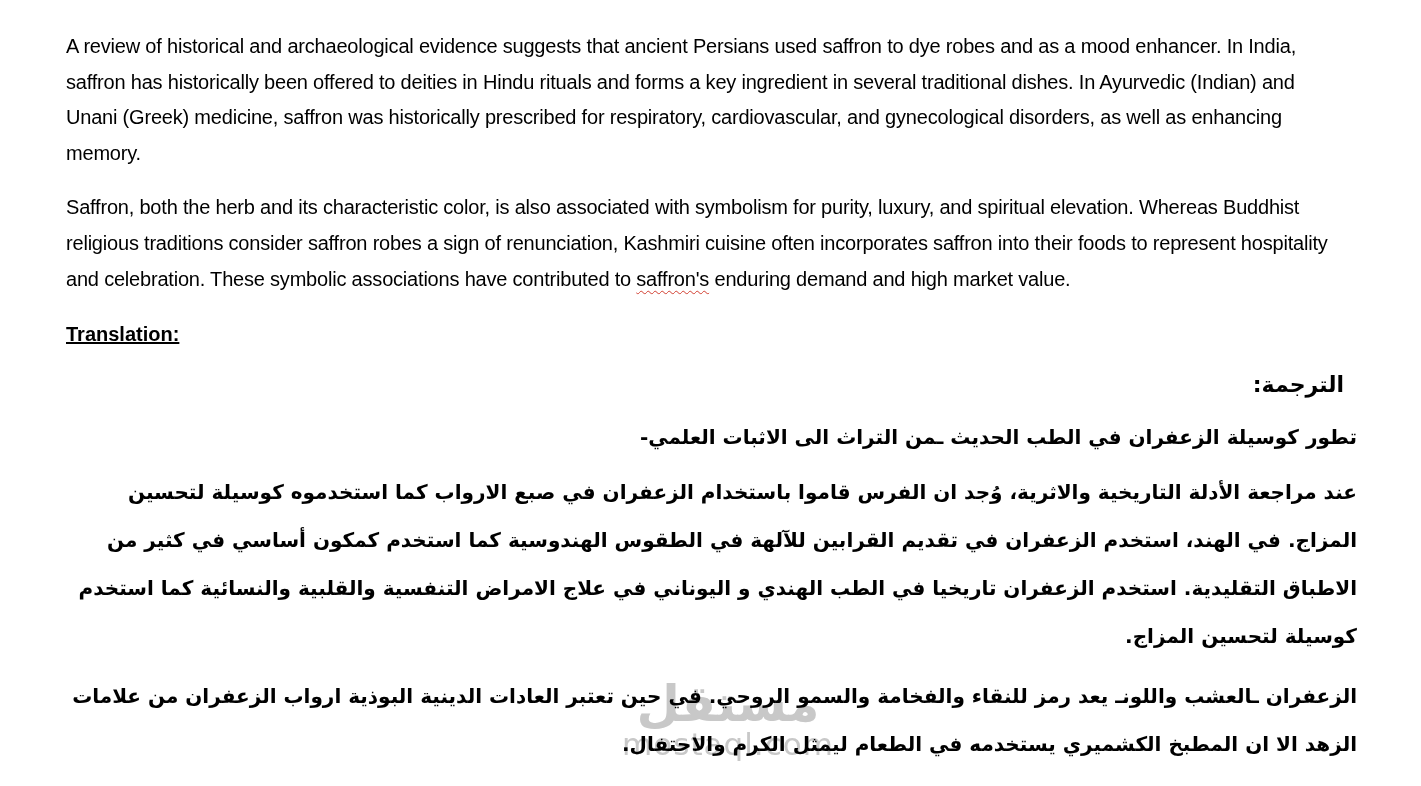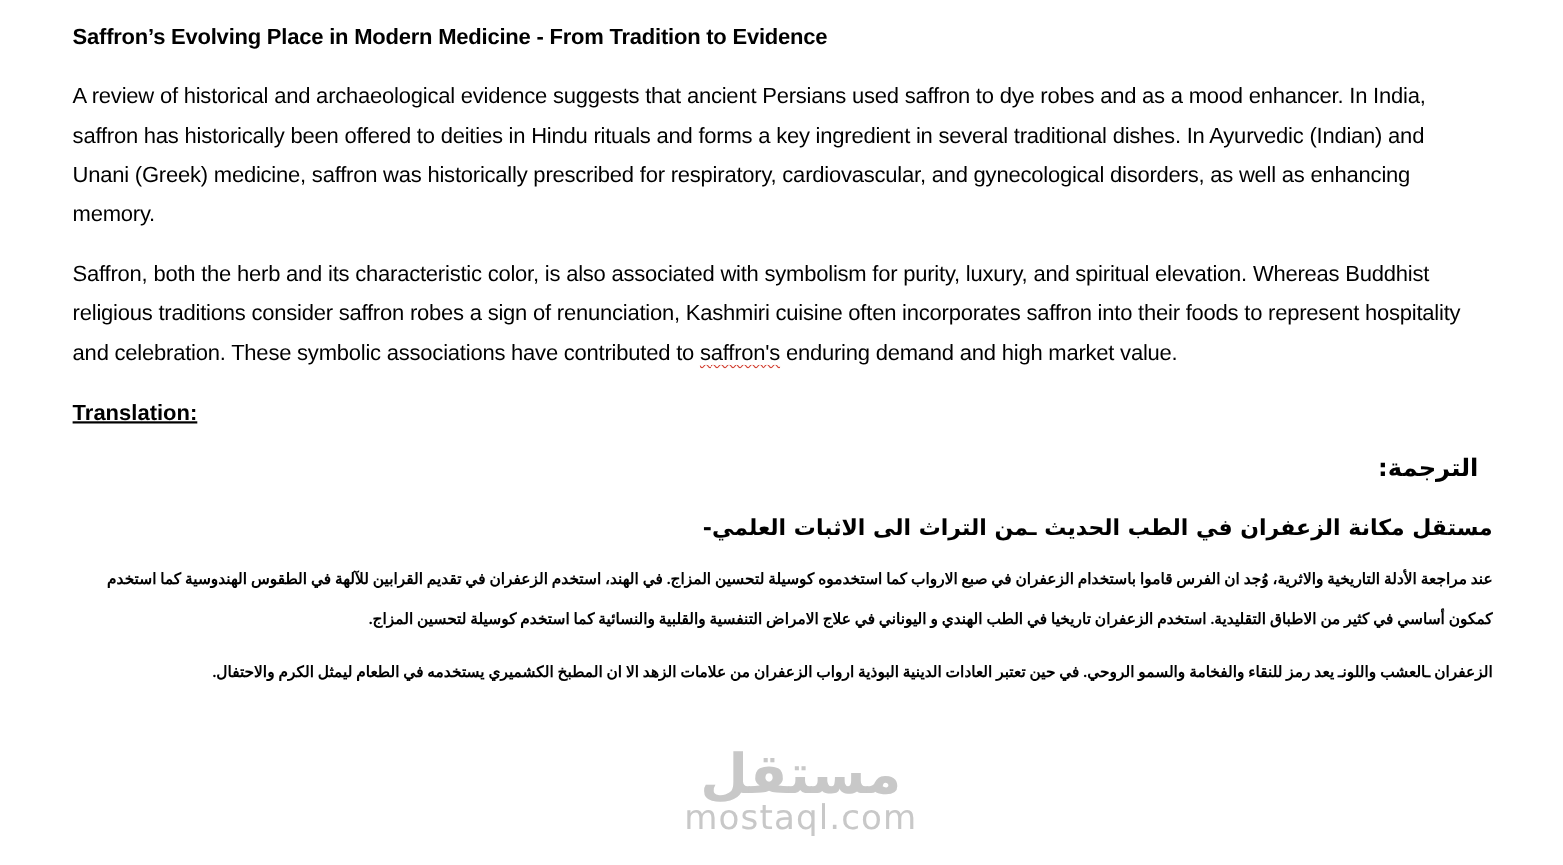--- a/index.html
+++ b/index.html
@@ -60,25 +60,24 @@
     font-size: 22px;
     line-height: 40px;
     margin: 13px;
   }
   .ar-subtitle {
     font-size: 20px;
     line-height: 38px;
     margin: 13px 0 0 0;
   }
   .ar-para {
-    font-size: 14px;
-    line-height: 36px;
+    font-size: 20px;
+    line-height: 48px;
     margin: 12px 0 0 0;
     letter-spacing: 0;
-    font-family: Liberation Serif, serif;
   }
   .watermark {
     position: absolute;
     left: 583px;
     top: 676px;
     width: 290px;
     text-align: center;
     color: #c8c8c8;
     z-index: 1;
     user-select: none;
@@ -100,27 +99,26 @@
 </style>
 </head>
 <body>
 
 <div class="watermark">
   <div class="watermark-logo">مستقل</div>
   <div class="watermark-domain">mostaql.com</div>
 </div>
 
 <div class="content">
-  <div class="doc-title">Saffron’s Evolving Place in Modern Medicine - From Tradition to Evidence</div>
 
   <p class="eng-para">A review of historical and archaeological evidence suggests that ancient Persians used saffron to dye robes and as a mood enhancer. In India, saffron has historically been offered to deities in Hindu rituals and forms a key ingredient in several traditional dishes. In Ayurvedic (Indian) and Unani (Greek) medicine, saffron was historically prescribed for respiratory, cardiovascular, and gynecological disorders, as well as enhancing memory.</p>
 
   <p class="eng-para"><span>Saffron, both the herb and its characteristic color, is also associated with symbolism for purity, luxury, and spiritual elevation. Whereas Buddhist religious traditions consider saffron robes a sign of renunciation, Kashmiri cuisine often incorporates saffron into their foods to represent hospitality and celebration. These symbolic associations have contributed to </span><span class="misspelled">saffron's</span><span> enduring demand and high market value.</span></p>
 
   <p class="translation-label">Translation:</p>
 
   <div class="arabic-block">
     <p class="ar-heading">الترجمة:</p>
-    <p class="ar-subtitle">مستقل مكانة الزعفران في الطب الحديث ـمن التراث الى الاثبات العلمي-</p>
+    <p class="ar-subtitle">تطور كوسيلة الزعفران في الطب الحديث ـمن التراث الى الاثبات العلمي-</p>
     <p class="ar-para">عند مراجعة الأدلة التاريخية والاثرية، وُجد ان الفرس قاموا باستخدام الزعفران في صبع الارواب كما استخدموه كوسيلة لتحسين المزاج. في الهند، استخدم الزعفران في تقديم القرابين للآلهة في الطقوس الهندوسية كما استخدم كمكون أساسي في كثير من الاطباق التقليدية. استخدم الزعفران تاريخيا في الطب الهندي و اليوناني  في علاج الامراض التنفسية والقلبية والنسائية كما استخدم كوسيلة لتحسين المزاج.</p>
     <p class="ar-para">الزعفران ـالعشب واللونـ يعد رمز للنقاء والفخامة والسمو الروحي. في حين تعتبر العادات الدينية البوذية ارواب الزعفران من علامات الزهد الا ان المطبخ الكشميري يستخدمه في الطعام ليمثل الكرم والاحتفال.</p>
   </div>
 </div>
 
 </body></html>

